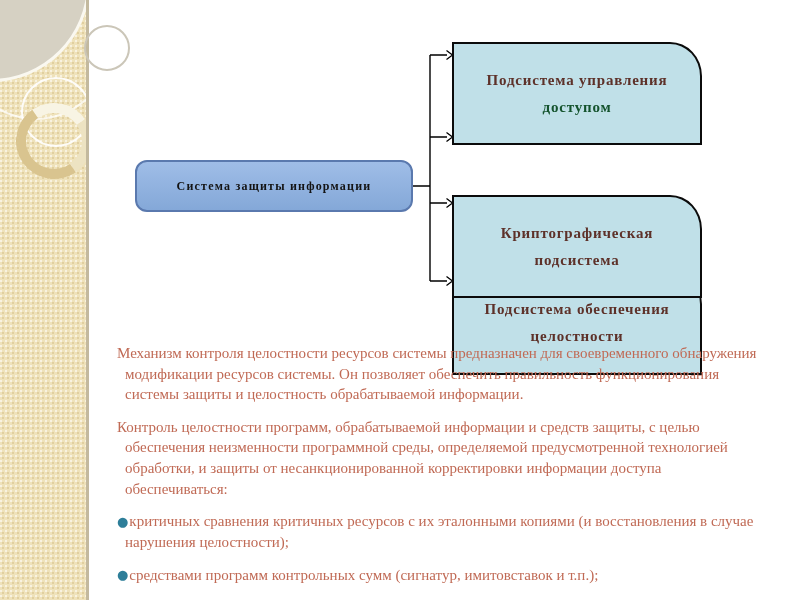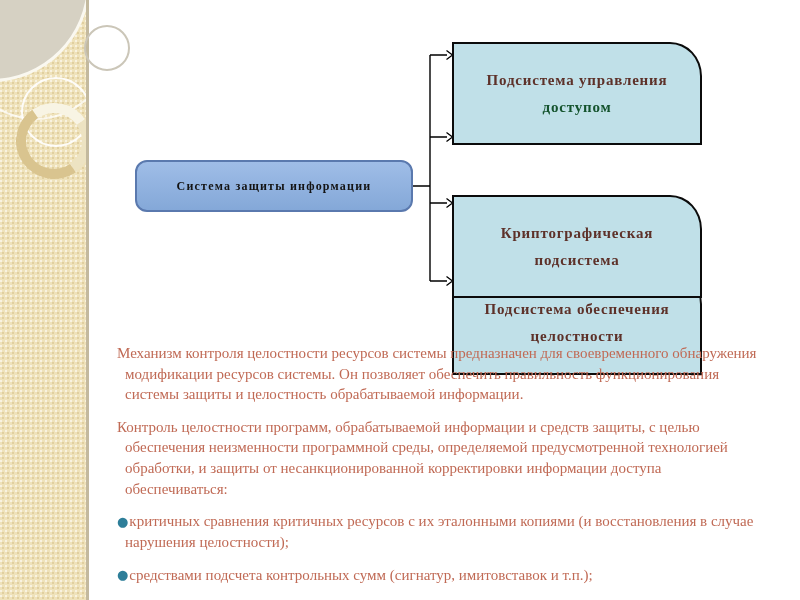--- a/index.html
+++ b/index.html
@@ -119,16 +119,16 @@
   </div>
   <div class="sub-box sb3">
     <span class="line">Криптографическая</span>
     <span class="line">подсистема</span>
   </div>
 
   <div class="body-text">
     <p class="para">Механизм контроля целостности ресурсов системы предназначен для своевременного обнаружения модификации ресурсов системы. Он позволяет обеспечить правильность функционирования системы защиты и целостность обрабатываемой информации.</p>
     <p class="para">Контроль целостности программ, обрабатываемой информации и средств защиты, с целью обеспечения неизменности программной среды, определяемой предусмотренной технологией обработки, и защиты от несанкционированной корректировки информации доступа обеспечиваться:</p>
     <p class="bullet-item"><span class="dot">●</span><span>критичных сравнения критичных ресурсов с их эталонными копиями (и восстановления в случае нарушения целостности);</span></p>
-    <p class="bullet-item"><span class="dot">●</span><span>средствами подсчета контрольных сумм (сигнатур, имитовставок и т.п.);</span></p>
+    <p class="bullet-item"><span class="dot">●</span><span>средствами программ контрольных сумм (сигнатур, имитовставок и т.п.);</span></p>
   </div>
 
 </div>
 
 </body></html>

